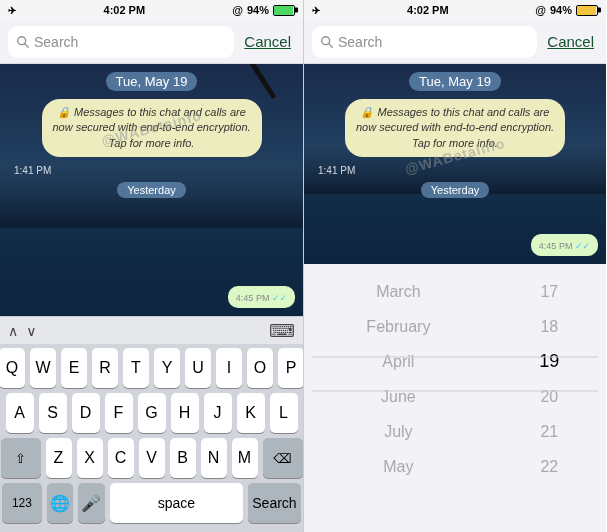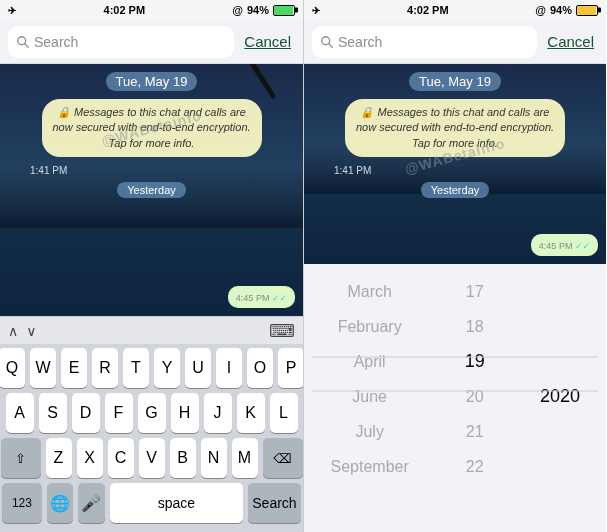--- a/index.html
+++ b/index.html
@@ -192,21 +192,21 @@
     }
 
     .msg-time-row {
       display: flex;
       justify-content: flex-start;
       margin-top: 2px;
     }
     .msg-time {
       color: rgba(255,255,255,0.8);
       font-size: 10px;
-      margin-left: 22px;
+      margin-left: 6px;
     }
 
     .date-pill-yesterday {
       align-self: center;
       background: rgba(100,140,180,0.75);
       color: #fff;
       font-size: 11px;
       padding: 2px 10px;
       border-radius: 10px;
     }
@@ -567,32 +567,28 @@
 
   <div class="date-picker" style="flex:1; position:relative;">
     <div class="picker-cols">
 
       <div class="picker-col">
         <div class="picker-item">March</div>
         <div class="picker-item">February</div>
         <div class="picker-item">April</div>
         <div class="picker-item">June</div>
         <div class="picker-item">July</div>
-        <div class="picker-item">September</div>
+        <div class="picker-item">May</div>
       </div>
 
       <div class="picker-col" style="flex:0.6;">
         <div class="picker-item">17</div>
         <div class="picker-item">18</div>
         <div class="picker-item picker-item-selected">19</div>
         <div class="picker-item">20</div>
         <div class="picker-item">21</div>
         <div class="picker-item">22</div>
       </div>
 
-      <div class="picker-col" style="flex:0.7;">
-        <div style="height:105px;"></div>
-        <div class="picker-item picker-item-selected">2020</div>
-      </div>
       <div class="picker-separator"></div>
     </div>
   </div>
 </div>
 
 </body></html>

